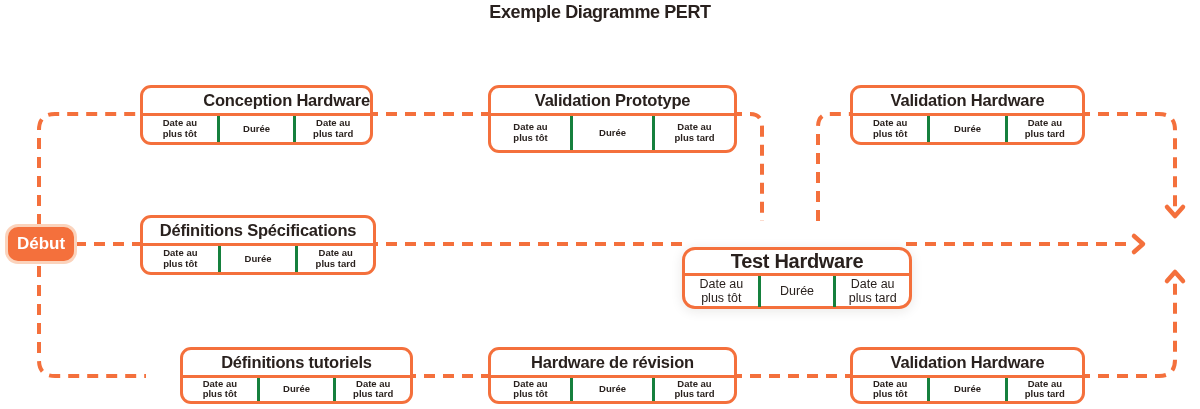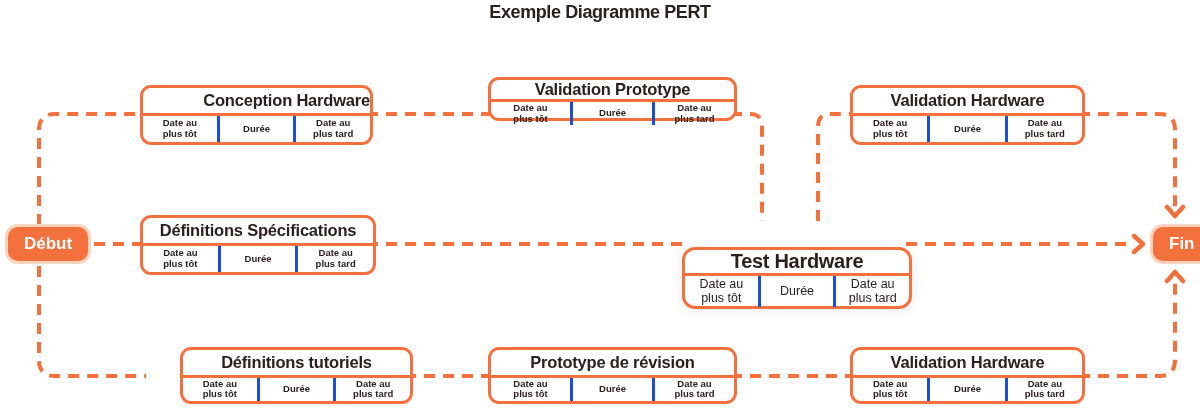--- a/index.html
+++ b/index.html
@@ -24,32 +24,32 @@
   .node-title {
     height:25px; display:flex; align-items:center; justify-content:center;
     font-weight:700; font-size:16.5px; letter-spacing:-0.2px; white-space:nowrap;
   }
   .node-cells { flex:1; display:flex; border-top:3px solid #f4703c; }
   .cell {
     flex:1; display:flex; align-items:center; justify-content:center;
     text-align:center; font-size:9.5px; font-weight:700; line-height:1.12;
     padding:1px 12px;
   }
-  .cell + .cell { border-left:3px solid #1d4ed8; }
+  .cell + .cell { border-left:3px solid #15803d; }
 
   .node.highlight { border-radius:13px; box-shadow:0 2px 12px rgba(40,30,20,0.10); }
   .node.highlight .node-title { font-size:20px; letter-spacing:-0.3px; }
   .node.highlight .cell { font-size:12.5px; font-weight:400; line-height:1.15; }
 
   .badge-outer {
     position:absolute; background:#fbd3bc; border-radius:13px; padding:3px;
   }
   .badge-inner {
     background:#f4703c; border-radius:10px; color:#ffffff;
-    font-weight:700; font-size:17px; line-height:26px; padding:4px 16px;
+    font-weight:700; font-size:17px; line-height:26px; padding:4px 9px;
     text-align:center; white-space:nowrap;
   }
 </style>
 </head>
 <body>
 
 <div class="canvas">
 
   <div class="page-title">Exemple Diagramme PERT</div>
 
@@ -73,21 +73,21 @@
 
   <div class="node" style="left:140px; top:85px; width:233px; height:60px;align-items:flex-end;">
     <div class="node-title">Conception Hardware</div>
     <div class="node-cells">
       <div class="cell">Date au plus tôt</div>
       <div class="cell">Durée</div>
       <div class="cell">Date au plus tard</div>
     </div>
   </div>
 
-  <div class="node" style="left:488px; top:77px; width:249px; height:44px;">
+  <div class="node" style="left:488px; top:85px; width:249px; height:68px;">
     <div class="node-title">Validation Prototype</div>
     <div class="node-cells">
       <div class="cell">Date au plus tôt</div>
       <div class="cell">Durée</div>
       <div class="cell">Date au plus tard</div>
     </div>
   </div>
 
   <div class="node" style="left:850px; top:85px; width:235px; height:60px;">
     <div class="node-title">Validation Hardware</div>
@@ -119,38 +119,35 @@
   <div class="node" style="left:140px; top:347px; width:233px; height:57px;margin-left:40px;">
     <div class="node-title">Définitions tutoriels</div>
     <div class="node-cells">
       <div class="cell">Date au plus tôt</div>
       <div class="cell">Durée</div>
       <div class="cell">Date au plus tard</div>
     </div>
   </div>
 
   <div class="node" style="left:488px; top:347px; width:249px; height:57px;">
-    <div class="node-title">Prototype de révision</div>
+    <div class="node-title">Hardware de révision</div>
     <div class="node-cells">
       <div class="cell">Date au plus tôt</div>
       <div class="cell">Durée</div>
       <div class="cell">Date au plus tard</div>
     </div>
   </div>
 
   <div class="node" style="left:850px; top:347px; width:235px; height:57px;">
     <div class="node-title">Validation Hardware</div>
     <div class="node-cells">
       <div class="cell">Date au plus tôt</div>
       <div class="cell">Durée</div>
       <div class="cell">Date au plus tard</div>
     </div>
   </div>
 
   <div class="badge-outer" style="left:5px; top:224px;">
     <div class="badge-inner">Début</div>
   </div>
 
-  <div class="badge-outer" style="left:1150px; top:224px;">
-    <div class="badge-inner">Fin</div>
-  </div>
 
 </div>
 
 </body></html>

